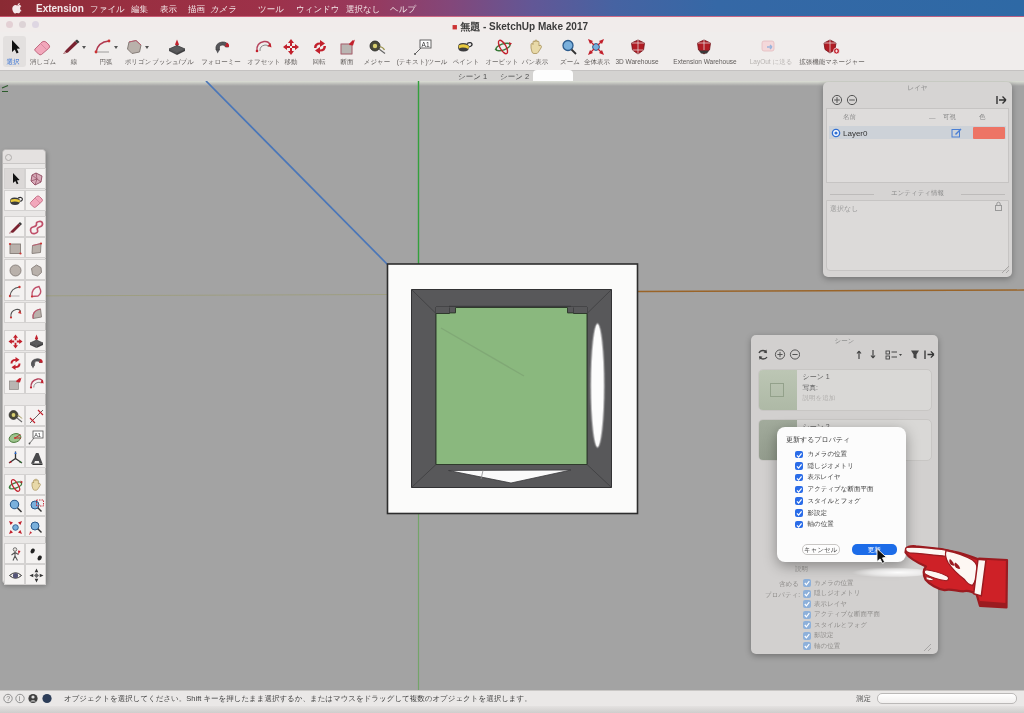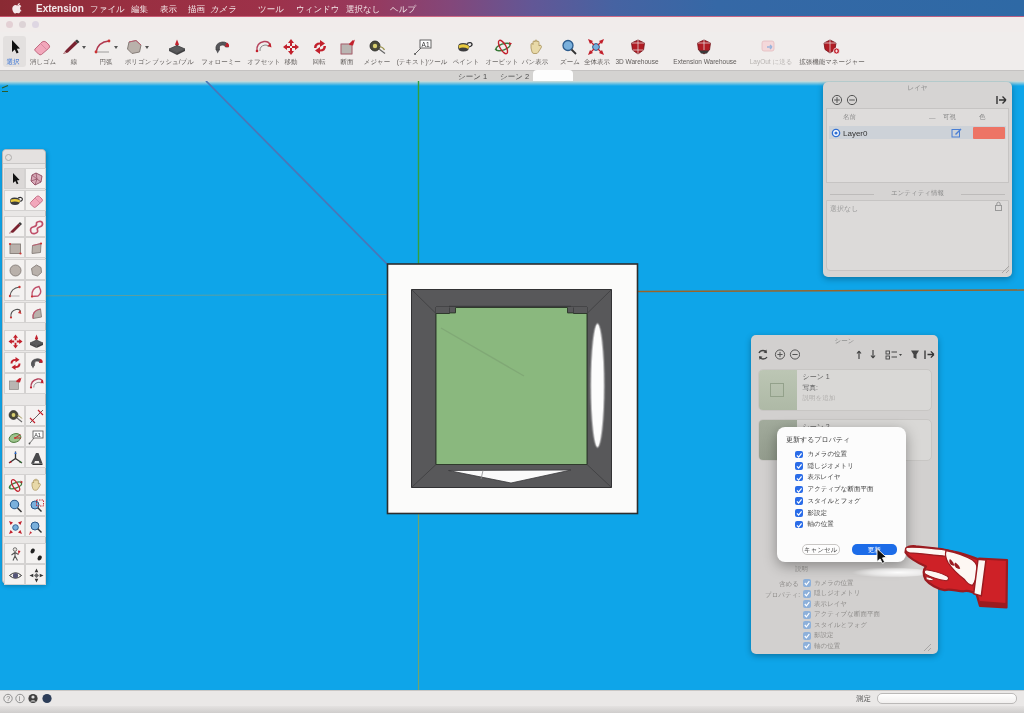--- a/index.html
+++ b/index.html
@@ -11,21 +11,21 @@
 #titlebar{left:0;top:17px;width:1024px;height:15px;background:#f1eceb;}
 #redline{left:0;top:16px;width:1024px;height:2px;background:linear-gradient(90deg,#c6536b,#d06a84 40%,#cf6b86 60%,#b95f83);}
 .tl{position:absolute;top:21px;width:7px;height:7px;border-radius:50%;}
 #title{left:380px;top:20px;width:280px;text-align:center;font-size:10px;font-weight:bold;color:#3c3c3c;}
 #toolbar{left:0;top:32px;width:1024px;height:38px;background:#f0edec;}
 .ti{position:absolute;top:38px;width:0;}
 .ti svg{position:absolute;left:-10px;top:0;}
 .tl2{position:absolute;top:58px;transform:translateX(-50%);font-size:6.5px;color:#5f5b59;white-space:nowrap;}
 #tabstrip{left:0;top:70px;width:1024px;height:11px;background:#d4d3d1;border-top:1px solid #c4c2c1;box-sizing:border-box;}
 .stab{position:absolute;top:71.5px;font-size:7.5px;color:#4c4c4c;white-space:nowrap;}
-#canvas{left:0;top:81px;width:1024px;height:609px;background:#0ea5e9;overflow:hidden;}
+#canvas{left:0;top:81px;width:1024px;height:609px;background:#a3a3a3;overflow:hidden;}
 #cv{position:absolute;left:0;top:0;}
 #statusbar{left:0;top:690px;width:1024px;height:16px;background:#eae8e7;border-top:1px solid #c9c7c5;box-sizing:border-box;}
 #stattext{left:64px;top:694px;font-size:7.5px;color:#3f3f3f;white-space:nowrap;}
 #bottomstrip{left:0;top:706px;width:1024px;height:7px;background:linear-gradient(#e4e2e1,#cfcdcc);}
 
 #palette{position:absolute;left:2px;top:68px;width:44px;height:435px;background:#e9e7e6;border:1px solid #b9b7b6;border-radius:4px;box-sizing:border-box;box-shadow:1px 2px 4px rgba(0,0,0,0.25);}
 .pt{position:absolute;left:0;top:0;width:42px;height:13px;background:#e4e1e0;border-bottom:1px solid #c9c7c6;border-radius:4px 4px 0 0;}
 .pc{position:absolute;width:21px;height:21px;background:#f4f2f1;border:0.5px solid #d4d2d1;box-sizing:border-box;}
 .pc svg{position:absolute;left:2px;top:2px;}
 
@@ -52,20 +52,21 @@
     <span class="mi" style="left:258px;">ツール</span>
     <span class="mi" style="left:296px;">ウィンドウ</span>
     <span class="mi" style="left:346px;">選択なし</span>
     <span class="mi" style="left:390px;">ヘルプ</span>
   </div>
   <div id="redline" class="abs"></div>
   <div id="titlebar" class="abs"></div>
   <span class="tl" style="left:6px;background:#e3d0d4;"></span>
   <span class="tl" style="left:19px;background:#ddd3d6;"></span>
   <span class="tl" style="left:32px;background:#ded6e2;"></span>
+  <div id="title" class="abs"><span style="color:#c33;font-size:9px;">■</span> 無題 - SketchUp Make 2017</div>
   <div id="toolbar" class="abs"></div>
   <div class="abs" style="left:3px;top:36px;width:23px;height:31px;background:#e3e0df;border-radius:3px;"></div>
   <div class="ti" style="left:14px;">
       <svg width="20" height="18" viewBox="0 0 20 18">
         <path d="M8 2 L8 14 L10.8 11.6 L12.6 15.4 L14.6 14.4 L12.8 10.8 L16 10.4 Z" fill="#111"></path>
       </svg>
     </div>
   <div class="ti" style="left:42px;">
       <svg width="20" height="18" viewBox="0 0 20 18">
         <path d="M3 11 L10 4 Q12 2.5 14 4 L17 7 Q18.5 9 16.5 10.5 L9.5 16.5 Q8 17.5 6.5 16 L3.5 13 Q2 12 3 11 Z" fill="#f2a7bb" stroke="#c06a80" stroke-width="1"></path>
@@ -701,20 +702,21 @@
       <path d="M946,469.5 C956,471.5 966,475 972.5,479 C976.5,482 978,486 977.3,491 C976.8,496 975.2,501 972.5,504.5 C969.5,504 966.5,501.5 964.5,498.5 C958,493.5 951.5,487 948,481.5 C945.8,477.8 945,473 946,469.5 Z" fill="#fdf7f3" stroke="#9b1b20" stroke-width="1.3" stroke-linejoin="round"></path>
       <path d="M950,478 C952.5,480 954,482.3 954.4,484.6 C952.6,485 950.8,483.8 949.7,481.9 C949,480.4 949.2,478.9 950,478 Z" fill="#9b1b20"></path>
       <path d="M955.5,481.5 C958,483.2 959.8,485.5 960.2,487.8 C958.2,488.3 956,487 954.8,485 C954,483.5 954.3,482.2 955.5,481.5 Z" fill="#9b1b20"></path>
       <path d="M926,488.8 C933,489.8 941.5,492.3 947,495 C949.2,496.2 949.2,499.2 946.3,499.8 C938.8,498.8 930.5,496.2 926,493.6 C923.6,492 923.7,489.9 926,488.8 Z" fill="#fdf7f3" stroke="#9b1b20" stroke-width="1.1" stroke-linejoin="round"></path>
       <path d="M926.8,495.8 C929.8,496.3 932.8,497.3 933.3,498.8 C932.8,500.1 929.8,499.8 927.3,498.8 C925.6,497.8 925.6,496.5 926.8,495.8 Z" fill="#fdf7f3" stroke="#9b1b20" stroke-width="1.0" stroke-linejoin="round"></path>
       <path d="M978,478.2 L986,478.9 L981.3,514.9 L973.7,512.7 Z" fill="#fdf7f3" stroke="#9b1b20" stroke-width="1.5" stroke-linejoin="round"></path>
       <path d="M877,467.5 l0,13 l3.1,-2.6 l2.3,4.5 l2.3,-1.2 l-2.2,-4.3 l3.9,-0.6 Z" fill="#111" stroke="#f8f8f8" stroke-width="0.9" stroke-linejoin="round"></path>
     </svg>
   </div>
   <div id="statusbar" class="abs"></div>
+  <div id="stattext" class="abs">オブジェクトを選択してください。Shift キーを押したまま選択するか、またはマウスをドラッグして複数のオブジェクトを選択します。</div>
 
     <svg class="abs" style="left:3px;top:692.5px;" width="52" height="11" viewBox="0 0 52 11">
       <circle cx="5" cy="5.5" r="4.2" fill="none" stroke="#888" stroke-width="0.9"></circle>
       <text x="3.2" y="8" font-size="7" fill="#777">?</text>
       <circle cx="17" cy="5.5" r="4.2" fill="none" stroke="#888" stroke-width="0.9"></circle>
       <text x="15.8" y="8" font-size="7" fill="#777">i</text>
       <circle cx="30" cy="5.5" r="4.6" fill="#3f3f3f"></circle>
       <circle cx="30" cy="4" r="1.6" fill="#ddd"></circle>
       <path d="M27 8.5 Q30 5.8 33 8.5" fill="#ddd"></path>
       <circle cx="44" cy="5.5" r="4.6" fill="#2c3d58"></circle>

